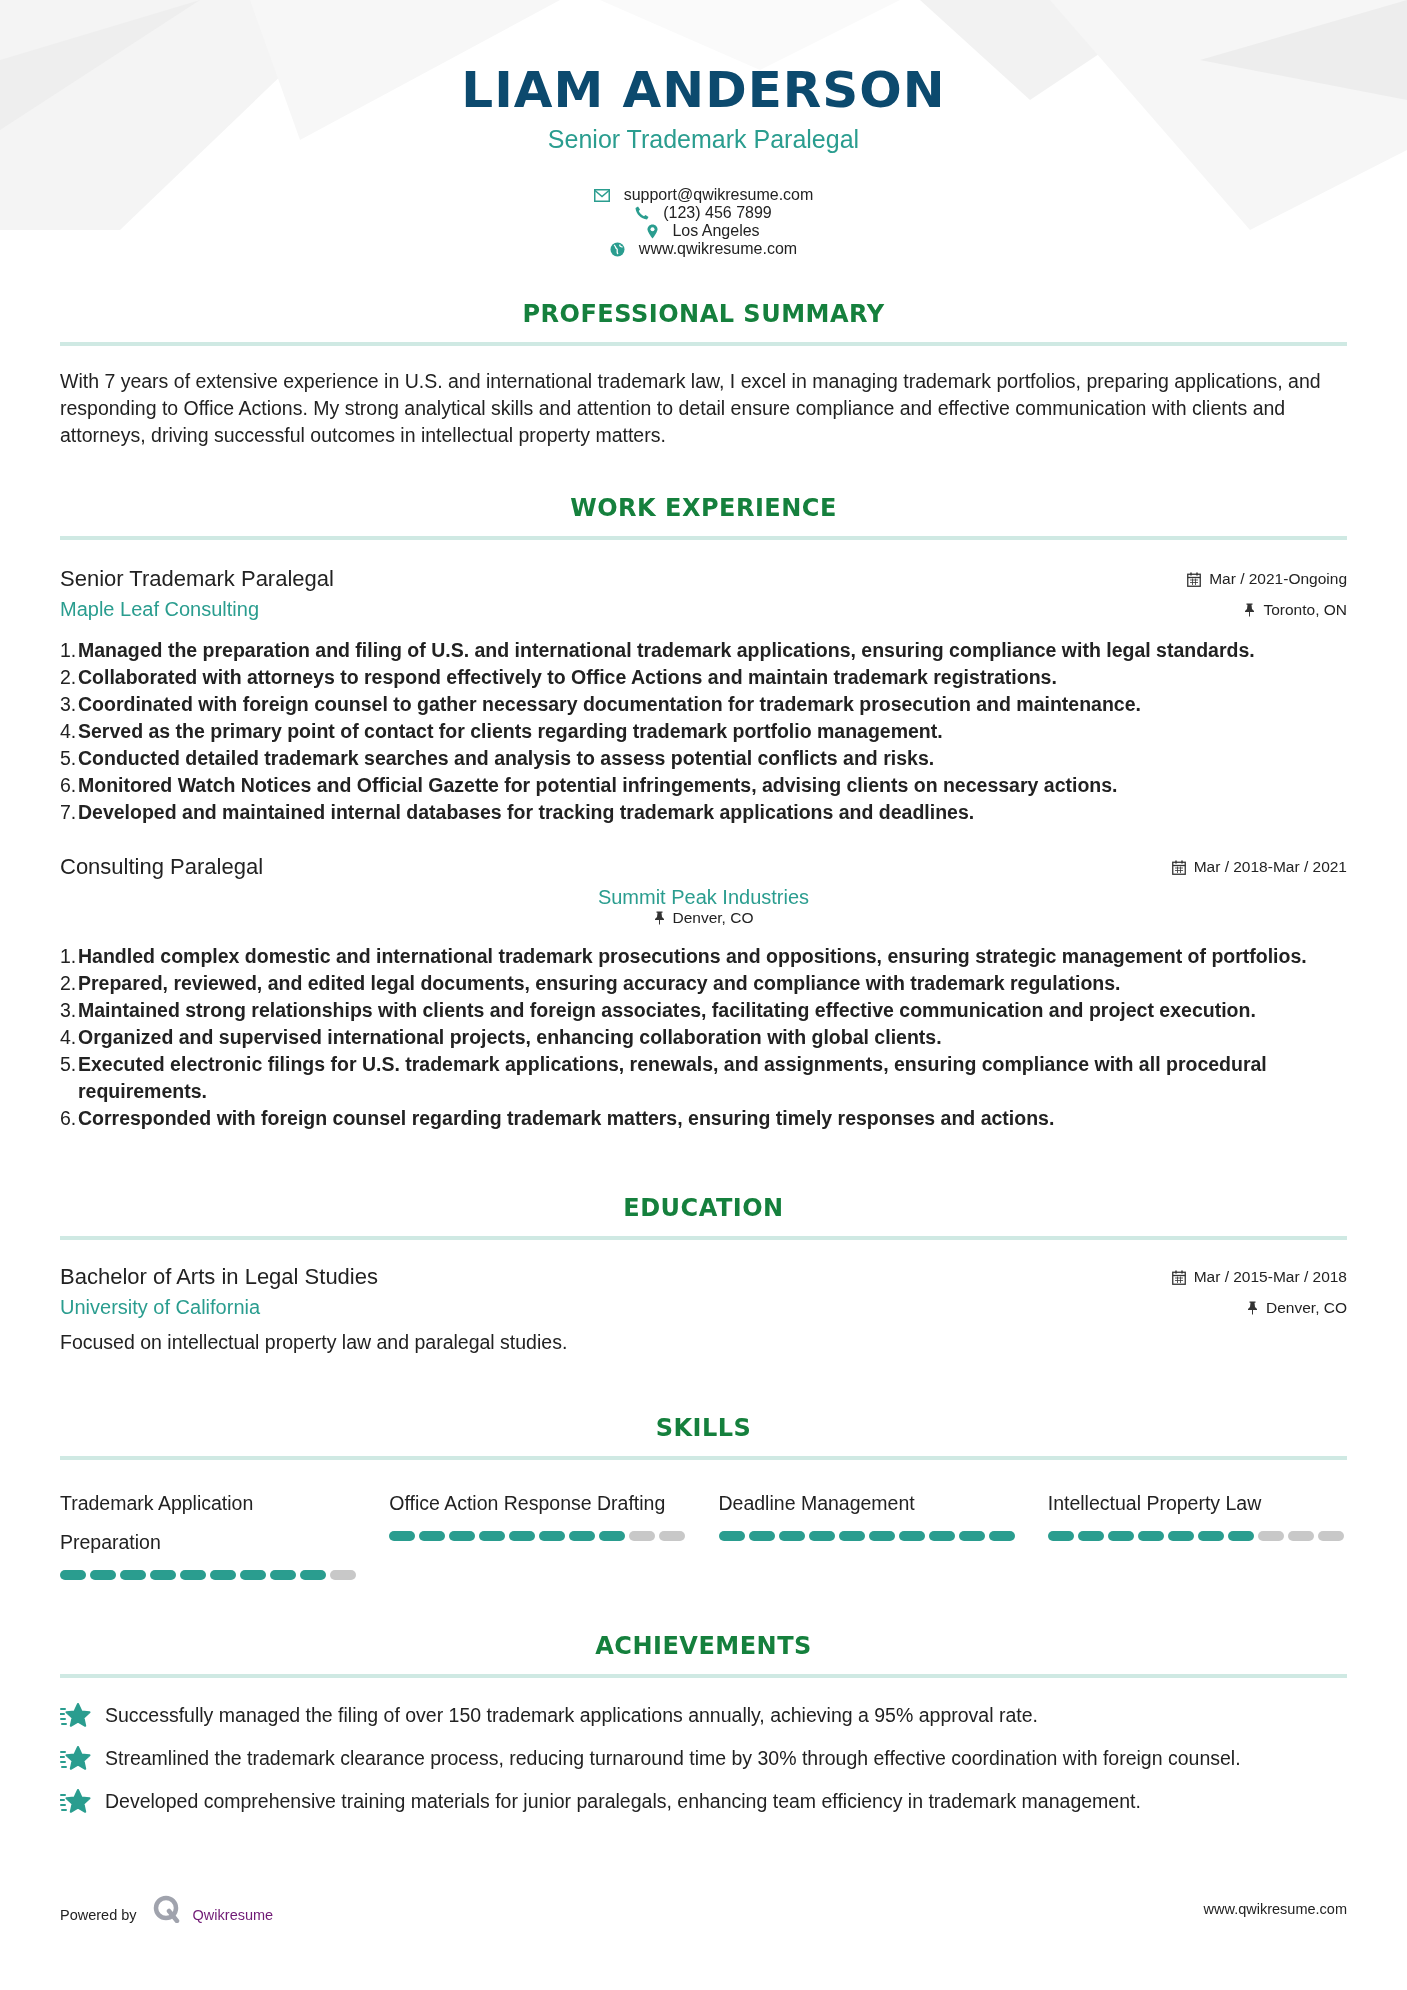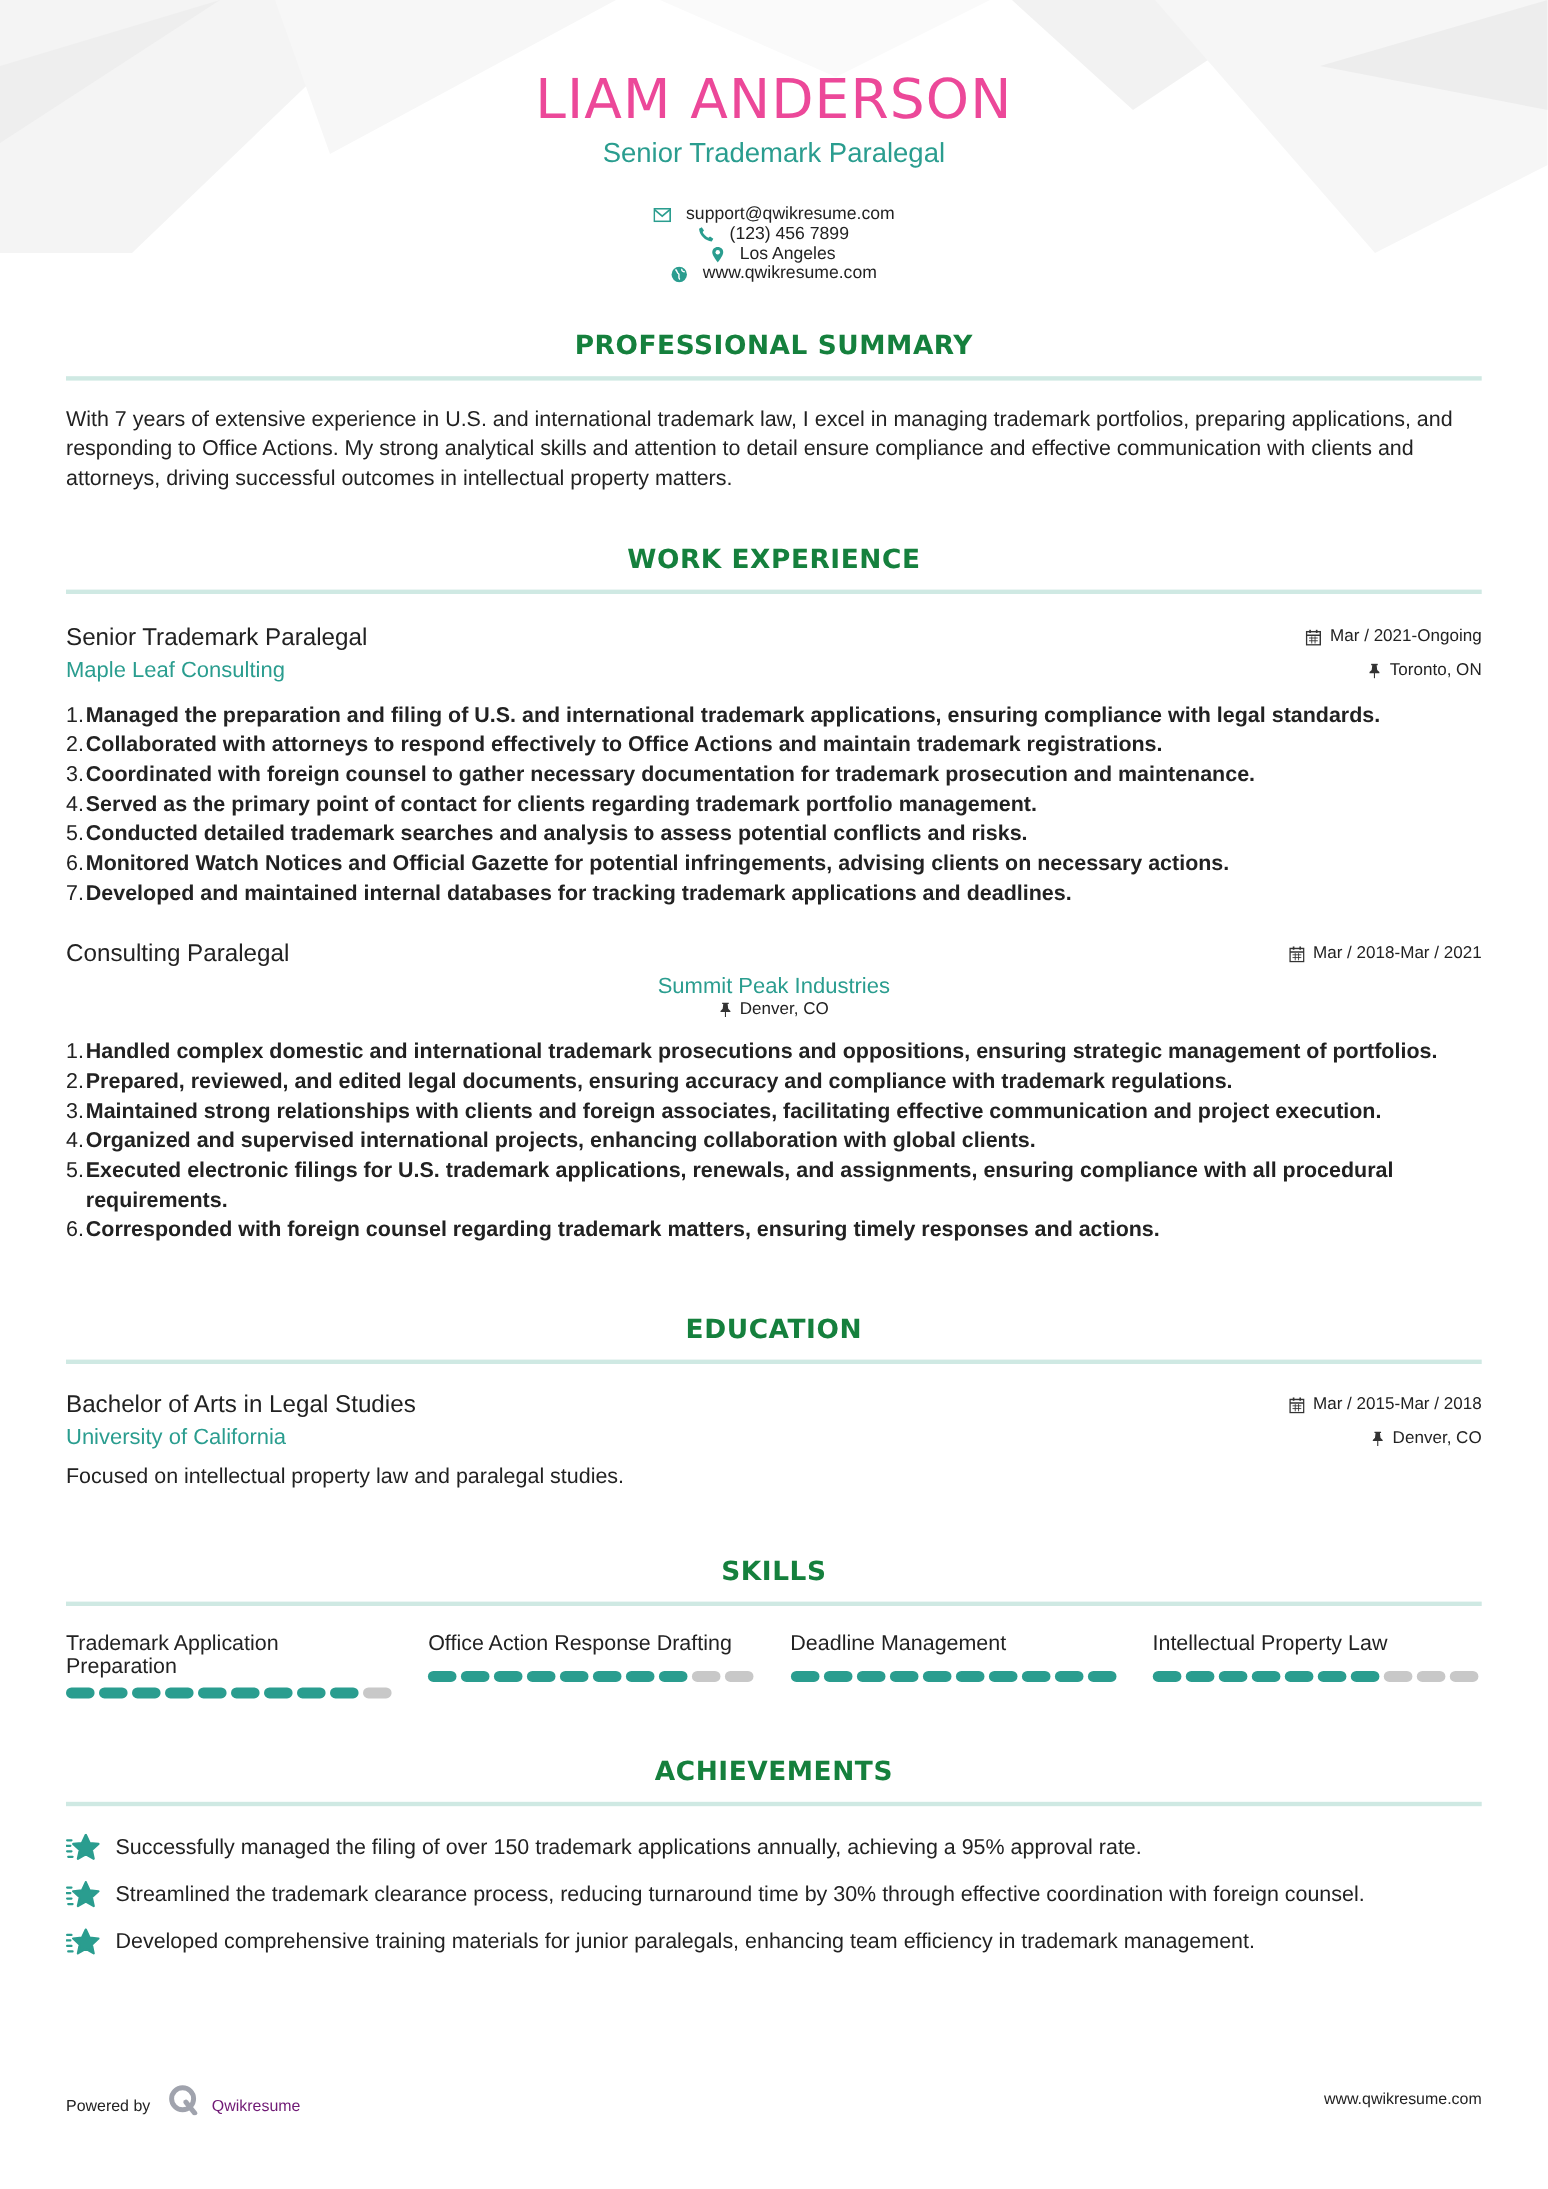--- a/index.html
+++ b/index.html
@@ -12,21 +12,21 @@
     }
     .bg-shapes {
       position: absolute; left: 0; top: 0; width: 1407px; height: 230px;
       z-index: 0; pointer-events: none;
     }
     .page { position: relative; z-index: 1; width: 1407px; padding: 0 60px; }
 
     .header { text-align: center; padding-top: 62px; }
     .name {
       font-family: "DejaVu Sans", sans-serif;
-      font-weight: normal; font-size: 50px; letter-spacing: 1px; color: #ec4899;
+      font-weight: bold; font-size: 50px; letter-spacing: 1px; color: #0c4a6e;
       line-height: 56px;
     }
     .title { color: #2a9d8f; font-size: 25px; margin-top: 6px; line-height: 30px; }
     .contacts {
       display: flex; justify-content: center; align-items: center;
       margin-top: 32px; font-size: 16px; color: #222; gap: 0; flex-direction: column;
     }
     .contact { display: flex; align-items: center; margin: 0 9px; }
     .contact svg { margin-right: 14px; }
 
@@ -44,21 +44,21 @@
     .job-company { font-size: 20px; color: #2a9d8f; }
     .meta { display: flex; align-items: center; font-size: 15.5px; color: #222; }
     .meta svg { margin-right: 8px; }
     .bullets { list-style: none; margin-top: 16px; }
     .bullets li { font-size: 19.5px; line-height: 27px; display: flex; }
     .bullets li .num { min-width: 18px; margin-right: 0; }
     .bullets li .txt { flex: 1; font-weight: bold; }
 
     .skills { display: flex; margin-top: 24px; gap: 30px; }
     .skill { width: 300px; }
-    .skill-name { font-size: 19.5px; line-height: 21px; min-height: 27px; }
+    .skill-name { font-size: 19.5px; line-height: 39px; min-height: 27px; }
     .bar { display: flex; gap: 4px; margin-top: 8px; }
     .seg { width: 26px; height: 10px; border-radius: 5px; background: #c8c8c8; }
     .seg.on { background: #2a9d8f; }
 
     .ach-list { margin-top: 24px; }
     .ach { display: flex; align-items: flex-start; margin-bottom: 16px; }
     .ach svg { flex: 0 0 34px; margin-right: 11px; margin-top: 1px; }
     .ach .txt { font-size: 19.5px; line-height: 27px; }
 
     .footer {

